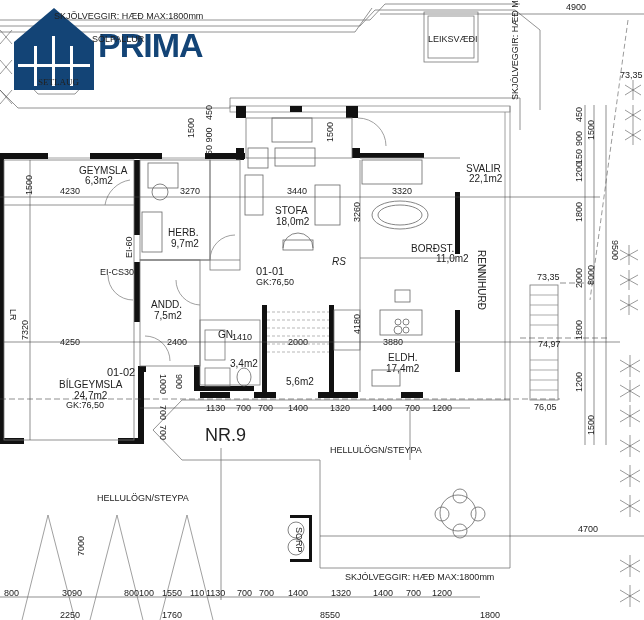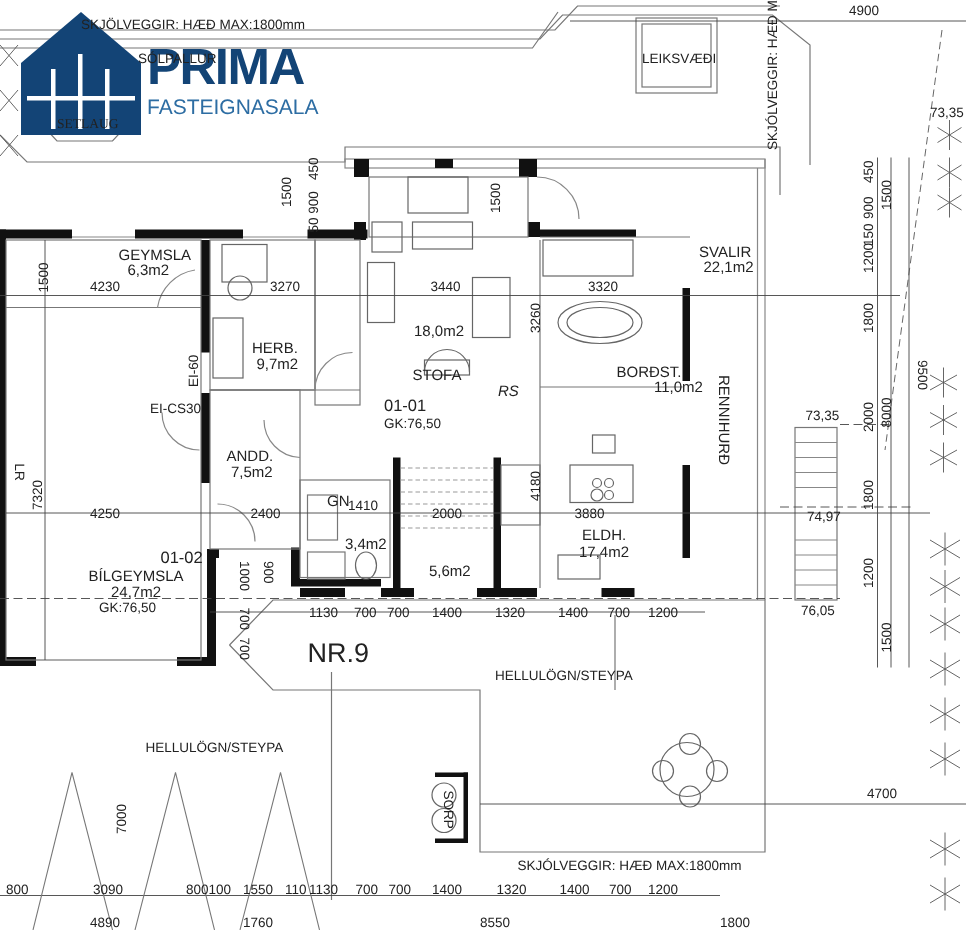--- a/index.html
+++ b/index.html
@@ -216,21 +216,20 @@
   <svg width="80" height="82" viewBox="0 0 80 82" style="position:absolute;left:0;top:0;">
     <polygon points="40,0 80,34 80,82 0,82 0,34" fill="#134476"></polygon>
     <g fill="#fff">
       <rect x="20" y="38" width="3" height="40"></rect>
       <rect x="38" y="28" width="3" height="50"></rect>
       <rect x="56" y="38" width="3" height="40"></rect>
       <rect x="4" y="56" width="72" height="3"></rect>
     </g>
   </svg>
   <div class="brand">PRIMA</div>
-  <div class="sub">FASTEIGNASALA</div>
 </div>
 
 <div class="lbl" style="left:54px;top:11px;">SKJÖLVEGGIR: HÆÐ MAX:1800mm</div>
 <div class="lbl" style="left:92px;top:34px;">SÓLPALLUR</div>
 <div class="lbl" style="left:38px;top:77px;font-family:Liberation Serif, serif;">SETLAUG</div>
 <div class="lbl" style="left:428px;top:34px;text-align:center;">LEIKSVÆÐI</div>
 <div class="lbl vert" style="left:510px;top:100px;line-height:11px;">SKJÓLVEGGIR: HÆÐ MAX:1800mm</div>
 <div class="lbl mid" style="left:466px;top:163px;">SVALIR</div>
 <div class="lbl mid" style="left:469px;top:173px;">22,1m2</div>
 <div class="lbl vert-cw" style="left:486px;top:250px;font-size:10px;">RENNIHURÐ</div>
@@ -238,21 +237,21 @@
 <div class="lbl" style="left:97px;top:493px;">HELLULÖGN/STEYPA</div>
 <div class="lbl vert-cw" style="left:304px;top:527px;">SORP</div>
 <div class="lbl big" style="left:205px;top:427px;">NR.9</div>
 <div class="lbl" style="left:345px;top:572px;">SKJÓLVEGGIR: HÆÐ MAX:1800mm</div>
 <div class="lbl vert-cw" style="left:18px;top:309px;">LR</div>
 
 <div class="lbl mid" style="left:79px;top:165px;">GEYMSLA</div>
 <div class="lbl mid" style="left:85px;top:175px;">6,3m2</div>
 <div class="lbl mid" style="left:168px;top:227px;">HERB.</div>
 <div class="lbl mid" style="left:171px;top:238px;">9,7m2</div>
-<div class="lbl mid" style="left:275px;top:205px;margin-top:40px;">STOFA</div>
+<div class="lbl mid" style="left:275px;top:205px;">STOFA</div>
 <div class="lbl mid" style="left:276px;top:216px;">18,0m2</div>
 <div class="lbl mid" style="left:411px;top:243px;">BORÐST.</div>
 <div class="lbl mid" style="left:436px;top:253px;">11,0m2</div>
 <div class="lbl mid" style="left:151px;top:299px;">ANDD.</div>
 <div class="lbl mid" style="left:154px;top:310px;">7,5m2</div>
 <div class="lbl mid" style="left:218px;top:329px;">GN</div>
 <div class="lbl mid" style="left:230px;top:358px;">3,4m2</div>
 <div class="lbl mid" style="left:286px;top:376px;">5,6m2</div>
 <div class="lbl mid" style="left:388px;top:352px;">ELDH.</div>
 <div class="lbl mid" style="left:386px;top:363px;">17,4m2</div>
@@ -312,21 +311,21 @@
 <div class="dim" style="left:190px;top:588px;">110</div>
 <div class="dim" style="left:206px;top:588px;">1130</div>
 <div class="dim" style="left:237px;top:588px;">700</div>
 <div class="dim" style="left:259px;top:588px;">700</div>
 <div class="dim" style="left:288px;top:588px;">1400</div>
 <div class="dim" style="left:331px;top:588px;">1320</div>
 <div class="dim" style="left:373px;top:588px;">1400</div>
 <div class="dim" style="left:406px;top:588px;">700</div>
 <div class="dim" style="left:432px;top:588px;">1200</div>
 
-<div class="dim" style="left:60px;top:610px;">4890</div>
+<div class="dim" style="left:60px;top:610px;">2250</div>
 <div class="dim" style="left:162px;top:610px;">1760</div>
 <div class="dim" style="left:320px;top:610px;">8550</div>
 <div class="dim" style="left:480px;top:610px;">1800</div>
 
 <div class="dim vert" style="left:76px;top:556px;">7000</div>
 <div class="dim" style="left:578px;top:524px;">4700</div>
 
 <div class="dim vert" style="left:574px;top:122px;">450</div>
 <div class="dim vert" style="left:574px;top:146px;">900</div>
 <div class="dim vert" style="left:574px;top:164px;">150</div>

